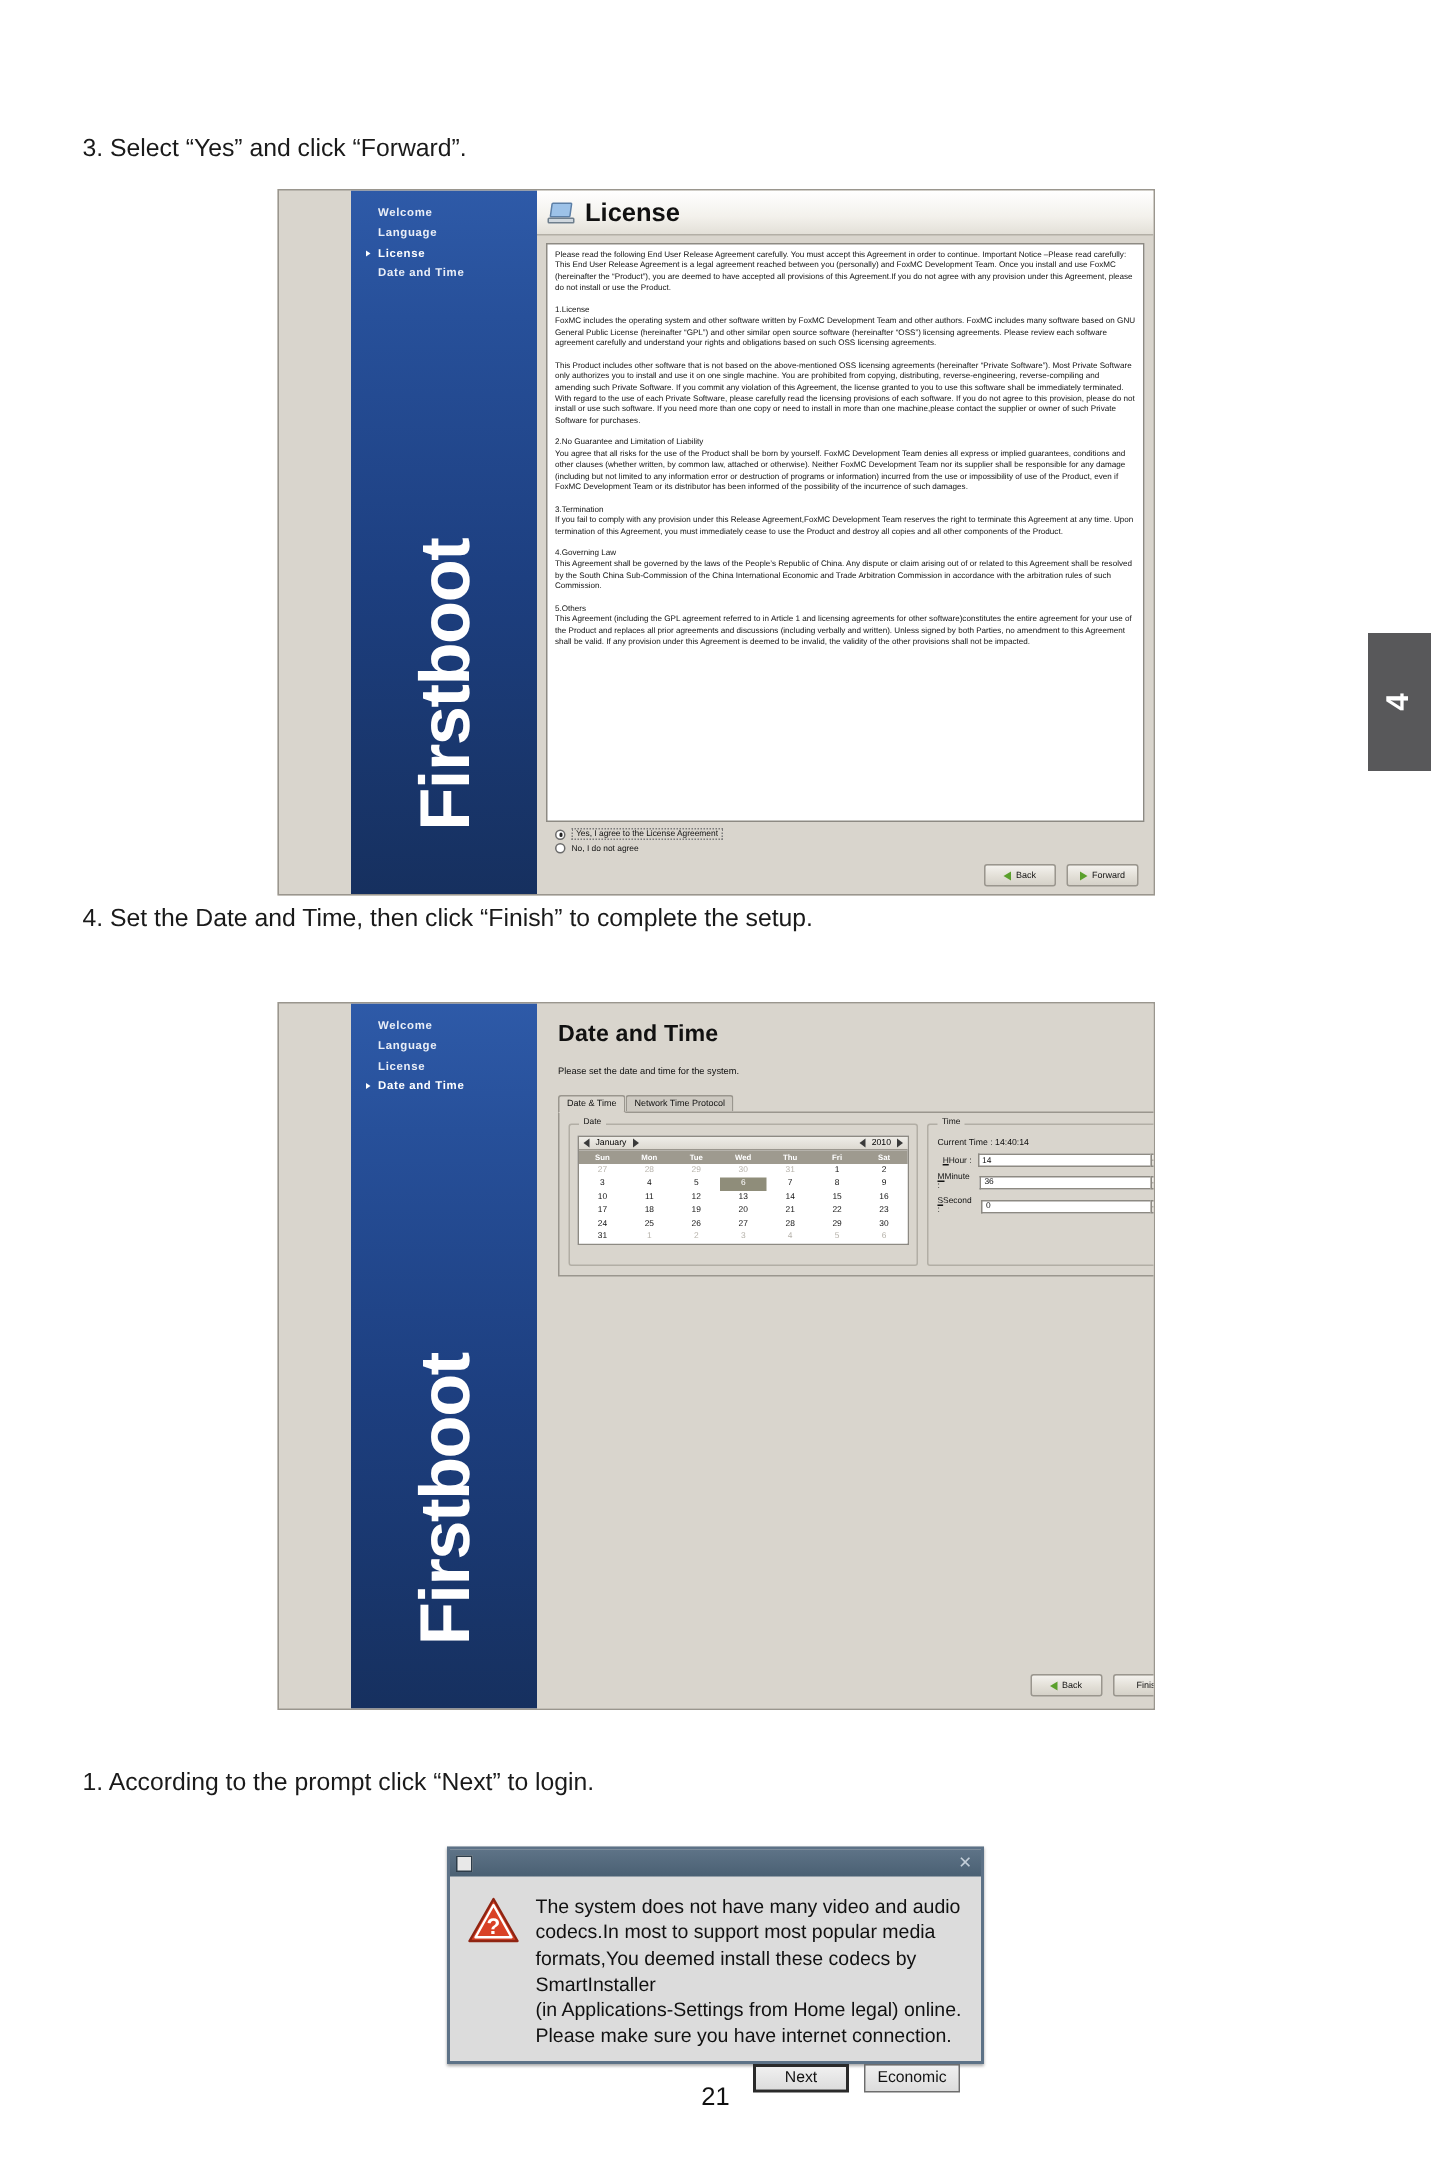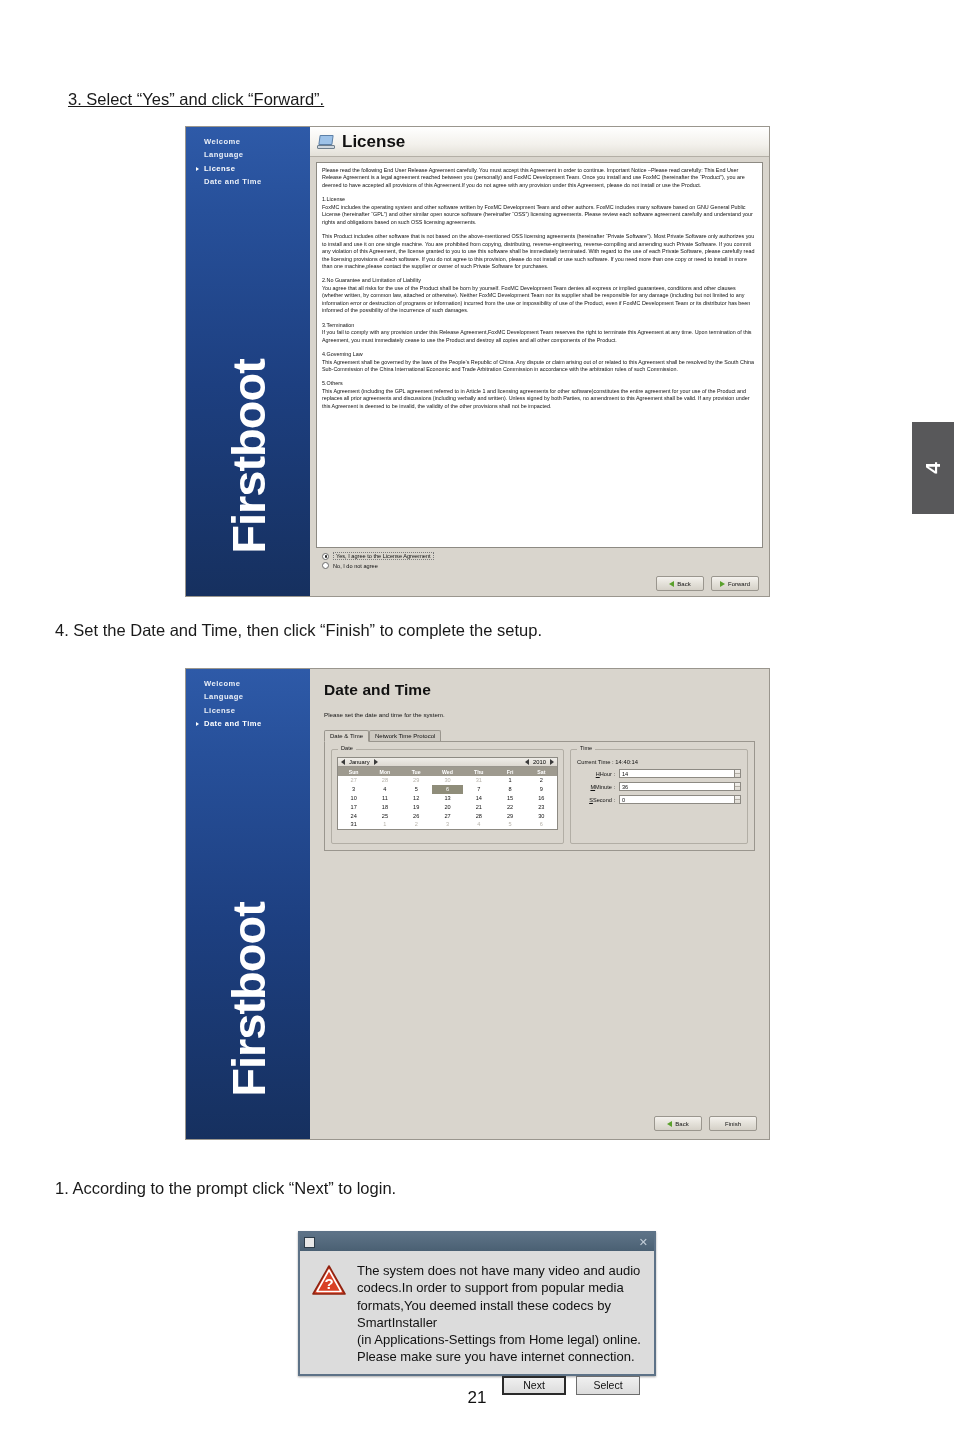--- a/index.html
+++ b/index.html
@@ -13,22 +13,22 @@
     overflow: hidden;
   }
 
   
   .step-text {
     position: absolute;
     font-size: 16.5px;
     color: #1a1a1a;
     white-space: nowrap;
   }
-  #step3 { left: 68px; top: 90px; text-decoration: underline; }
-  #step4 { left: 55px; top: 621px; }
+  #step3 { left: 55px; top: 90px; }
+  #step4 { left: 55px; top: 603px; }
   #step5 { left: 55px; top: 1179px; }
 
   .page-num {
     position:absolute; left:0; right:0; top:1388px;
     text-align:center; font-size:17px; color:#111;
   }
 
   .side-tab {
     position:absolute; left:912px; top:422px;
     width:42px; height:92px;
@@ -51,20 +51,21 @@
     overflow:hidden;
   }
   #license-window { left:185px; top:126px; width:585px; height:471px; }
   #datetime-window { left:185px; top:668px; width:585px; height:472px; }
 
   .fb-sidebar {
     width:124px; flex:0 0 124px;
     background: linear-gradient(to bottom, #2e5aa8 0%, #27509a 18%, #1d3f80 55%, #16305f 100%);
     position:relative;
     color:#ffffff;
+    margin-left:48px;
   }
   .fb-nav { padding:8px 0 0 8px; }
   .fb-nav-item {
     font-size:7.6px; font-weight:bold; letter-spacing:.45px;
     padding:2.6px 0 2.6px 10px;
     color:#e9eef7;
     position:relative;
     line-height:1.1;
   }
   .fb-nav-item.sel { color:#ffffff; }
@@ -516,29 +517,29 @@
   <div class="cd-body">
     <div class="warn-icon">
       <svg viewBox="0 0 34 32">
         <polygon points="17,2 33,30 1,30" fill="#d94126" stroke="#8f2412" stroke-width="1.6" stroke-linejoin="round"></polygon>
         <polygon points="17,6 29,27.5 5,27.5" fill="none" stroke="#ffffff" stroke-width="1.6" stroke-linejoin="round"></polygon>
         <text x="17" y="25" font-size="15" font-family="Liberation Sans, sans-serif" font-weight="bold" fill="#ffffff" text-anchor="middle">?</text>
       </svg>
     </div>
     <div class="cd-msg">
       <div>The system does not have many video and audio</div>
-      <div>codecs.In order to support from popular media</div>
+      <div>codecs.In most to support most popular media</div>
       <div>formats,You deemed install these codecs by SmartInstaller</div>
       <div>(in Applications-Settings from Home legal) online.</div>
       <div>Please make sure you have internet connection.</div>
     </div>
   </div>
   <div class="cd-btns">
     <div class="cd-btn default">
       <span>Next</span>
     </div>
     <div class="cd-btn">
-      <span>Select</span>
+      <span>Economic</span>
     </div>
   </div>
 </div>
 
 <div class="page-num">21</div>
 
 </body></html>

